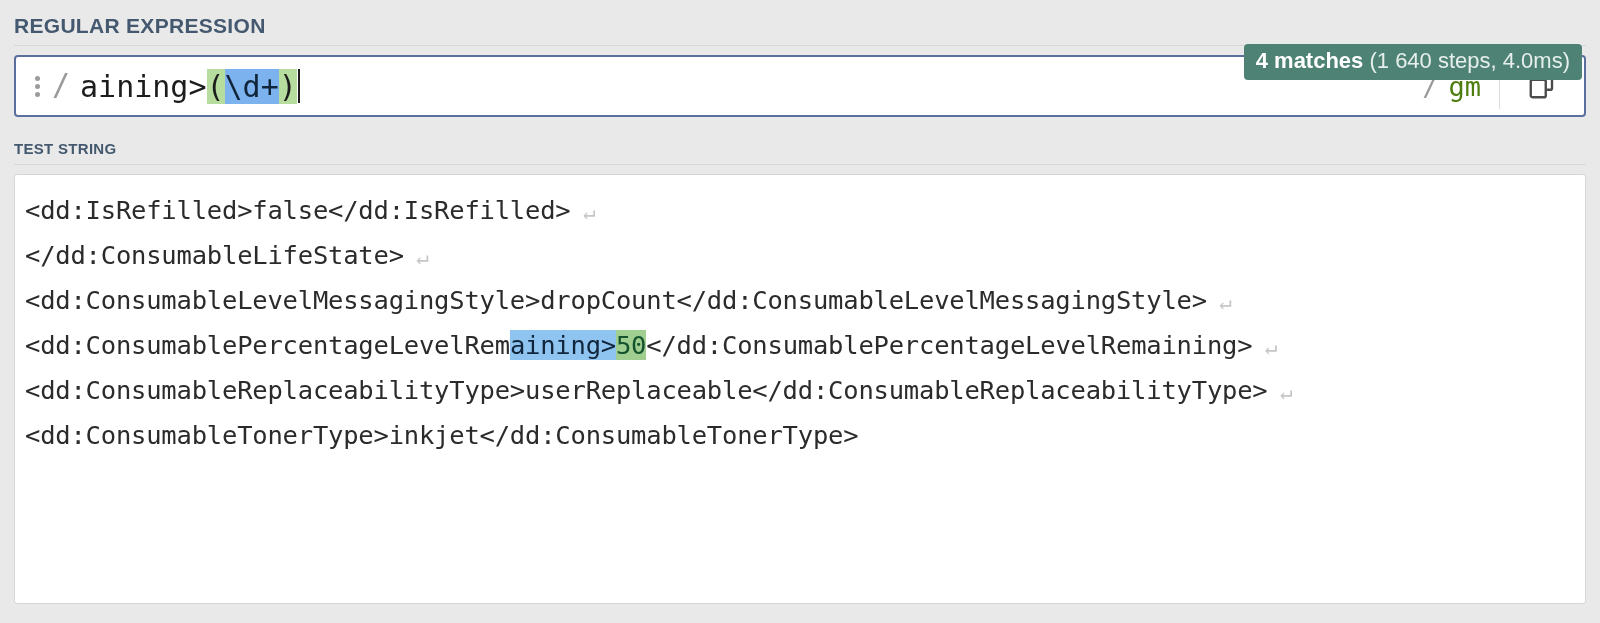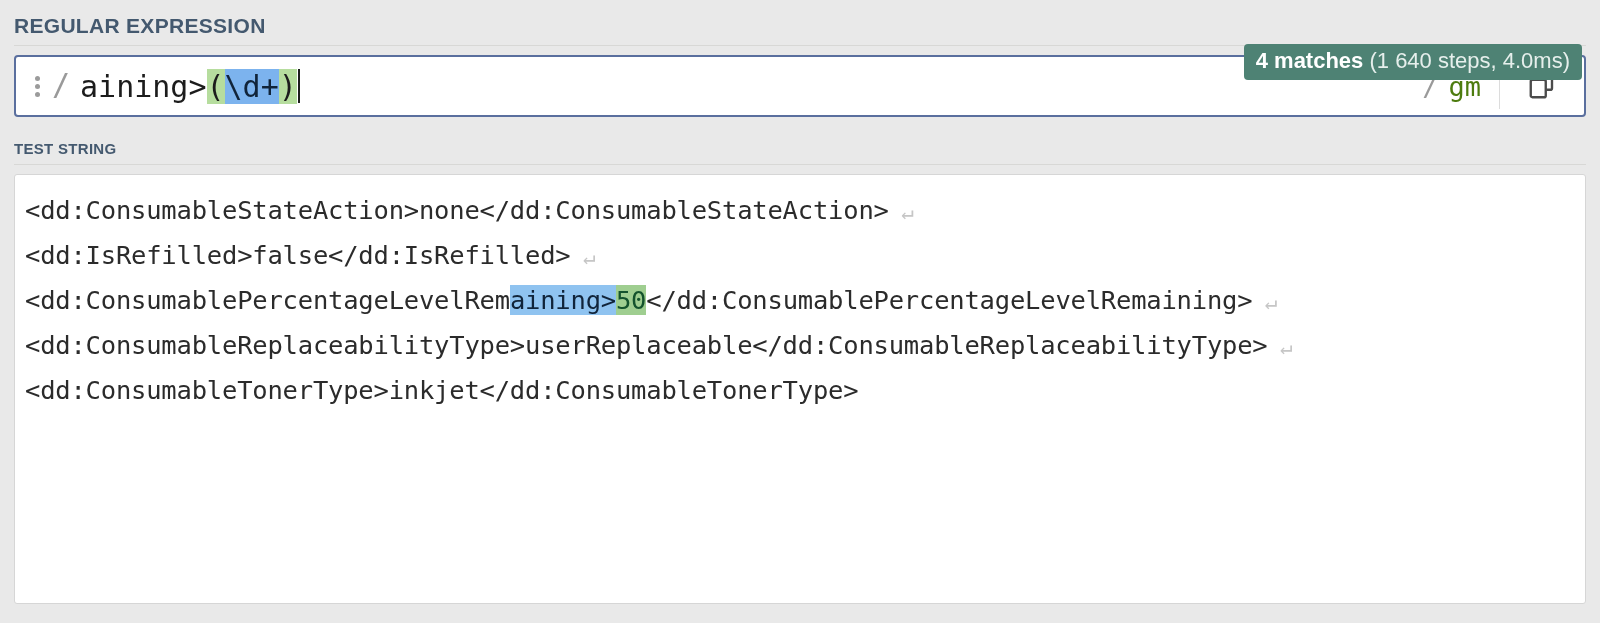--- a/index.html
+++ b/index.html
@@ -263,21 +263,22 @@
     </div>
   </div>
 
   <div class="test-head">
     <div class="test-title">TEST STRING</div>
     <div class="head-rule"></div>
   </div>
 
   <div class="test-box">
     <div id="code-lines">
-        <div class="code-line"><span>&lt;dd:ConsumableStateAction&gt;none&lt;/dd:ConsumableStateAction&gt;</span><span class="nl"> ↵</span></div>
         <div class="code-line"><span>&lt;dd:IsRefilled&gt;false&lt;/dd:IsRefilled&gt;</span><span class="nl"> ↵</span></div>
+        <div class="code-line"><span>&lt;/dd:ConsumableLifeState&gt;</span><span class="nl"> ↵</span></div>
+        <div class="code-line"><span>&lt;dd:ConsumableLevelMessagingStyle&gt;dropCount&lt;/dd:ConsumableLevelMessagingStyle&gt;</span><span class="nl"> ↵</span></div>
         <div class="code-line"><span>&lt;dd:ConsumablePercentageLevelRem</span><span class="m-blue">aining&gt;</span><span class="m-green">50</span><span>&lt;/dd:ConsumablePercentageLevelRemaining&gt;</span><span class="nl"> ↵</span></div>
         <div class="code-line"><span>&lt;dd:ConsumableReplaceabilityType&gt;userReplaceable&lt;/dd:ConsumableReplaceabilityType&gt;</span><span class="nl"> ↵</span></div>
         <div class="code-line"><span>&lt;dd:ConsumableTonerType&gt;inkjet&lt;/dd:ConsumableTonerType&gt;</span></div>
       </div>
   </div>
 
 </div>
 
 </body></html>

